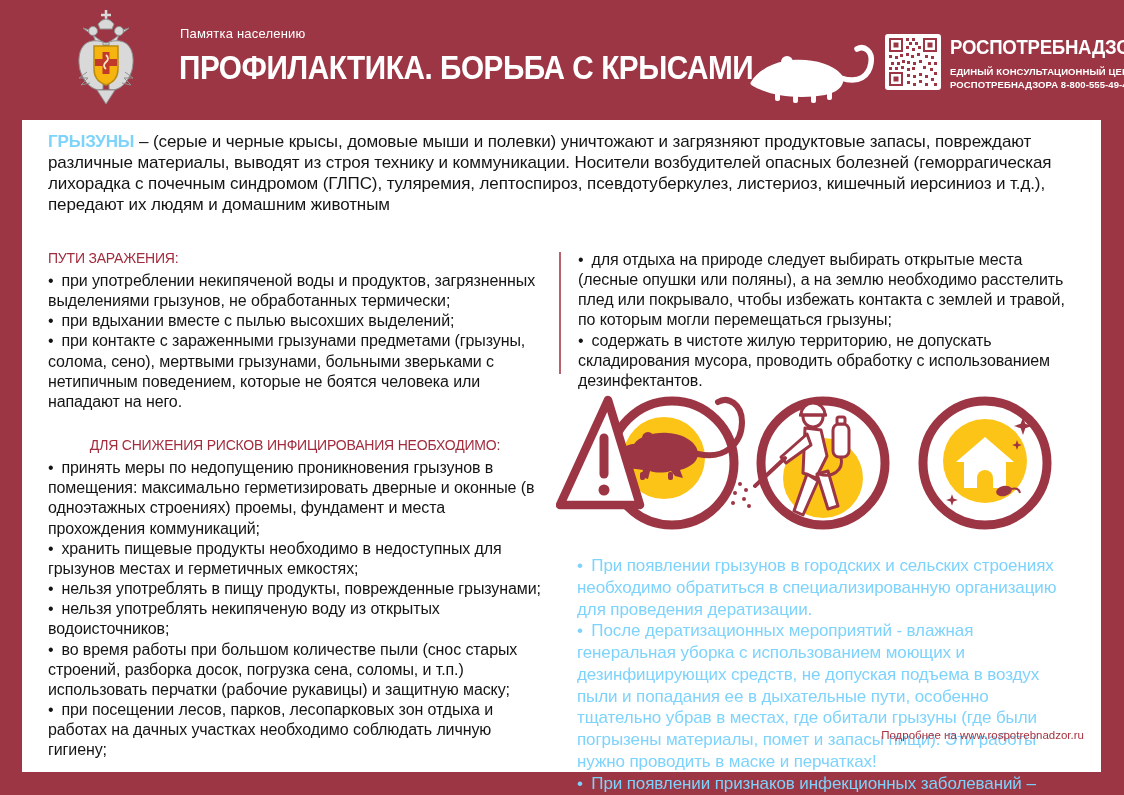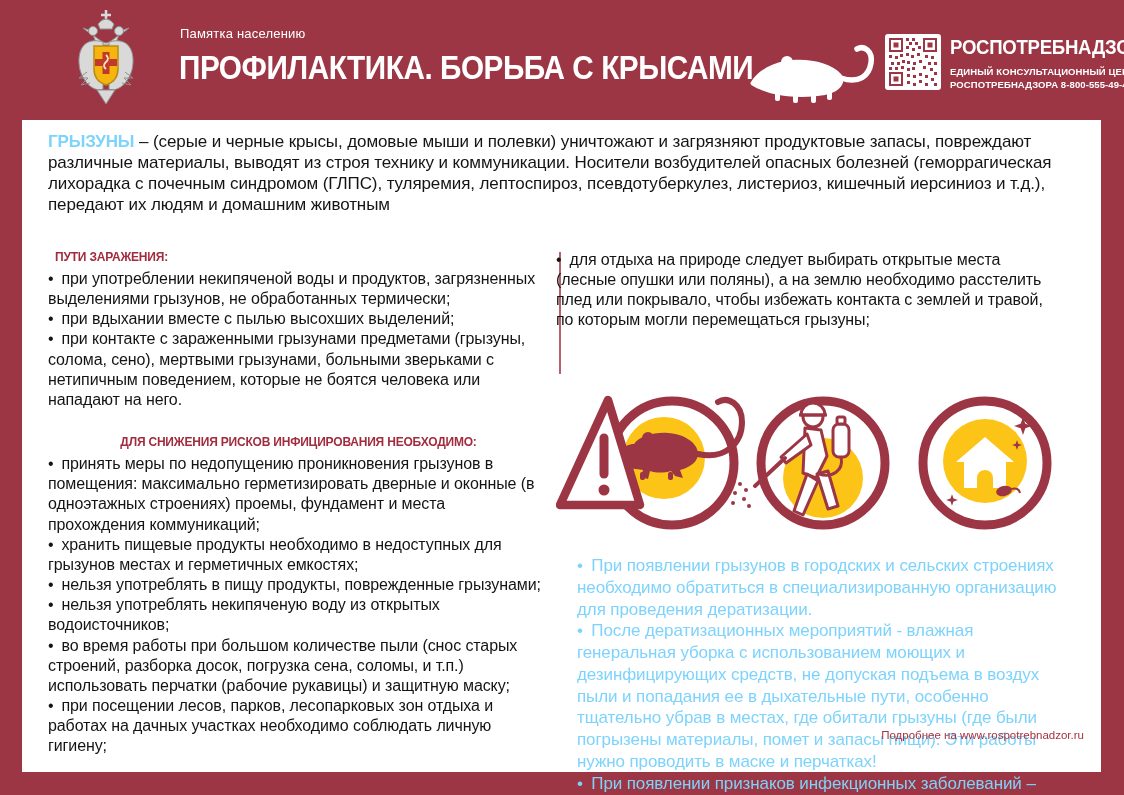--- a/index.html
+++ b/index.html
@@ -22,22 +22,22 @@
   .qr{position:absolute;left:856px;top:34px;}
   .org{position:absolute;left:921px;top:36px;color:#ffffff;}
   .org-name{font-size:20px;font-weight:bold;letter-spacing:-.3px;transform:scaleX(.93);transform-origin:left center;white-space:nowrap;}
   .org-sub{margin-top:7px;font-size:9.5px;font-weight:bold;line-height:1.32;letter-spacing:.1px;white-space:nowrap;}
 
   
   .intro{position:absolute;left:48px;top:131px;width:1032px;font-size:17px;line-height:1.24;color:#141414;letter-spacing:-.1px;}
   .intro .lead{color:#7dd3fc;font-weight:bold;}
 
   .col-left{position:absolute;left:48px;top:250px;width:494px;}
-  .col-right{position:absolute;left:556px;top:250px;width:506px;}
-  h2.sec{font-size:12px;font-weight:bold;color:#a22c3e;margin:0 0 5px 7px;letter-spacing:-.2px;}
+  .col-right{position:absolute;left:578px;top:250px;width:506px;}
+  h2.sec{font-size:14px;font-weight:normal;color:#a22c3e;margin:0 0 5px 0;letter-spacing:-.2px;}
   h2.sec2{margin-top:25px;text-align:center;}
   ul.plain{list-style:none;margin:0;padding:0;font-size:16px;line-height:1.26;color:#141414;letter-spacing:-.1px;}
   ul.plain li::before{content:"•\2002";}
   .divider{position:absolute;left:559px;top:252px;width:1.5px;height:122px;background:#b8606c;}
 
   
   .icons-row{position:absolute;left:556px;top:388px;width:528px;height:148px;}
 
   
   .important{position:absolute;left:561px;top:521px;width:524px;}
@@ -181,20 +181,21 @@
       <li>во время работы при большом количестве пыли (снос старых строений, разборка досок, погрузка сена, соломы, и т.п.)  использовать перчатки (рабочие рукавицы) и защитную маску;</li>
       <li>при посещении лесов, парков, лесопарковых зон отдыха и работах на дачных участках необходимо соблюдать личную гигиену;</li>
     </ul>
   </div>
 
   <div class="divider"></div>
 
   <div class="col-right">
     <ul class="plain">
       <li>для отдыха на природе следует выбирать открытые места (лесные опушки или поляны), а на землю необходимо расстелить плед или покрывало, чтобы избежать контакта с землей и травой, по которым могли перемещаться грызуны;</li>
+      <li>содержать в чистоте жилую территорию, не допускать складирования мусора, проводить обработку с использованием дезинфектантов.</li>
     </ul>
   </div>
 
   <svg class="icons-row" viewBox="0 0 528 148">
 
     <g>
       <circle cx="116" cy="75" r="62" fill="#ffffff" stroke="#9d3644" stroke-width="9"></circle>
       <circle cx="108" cy="70" r="41" fill="#fdc418"></circle>
       <g fill="#9d3644">
         <circle cx="92" cy="50" r="6"></circle>

